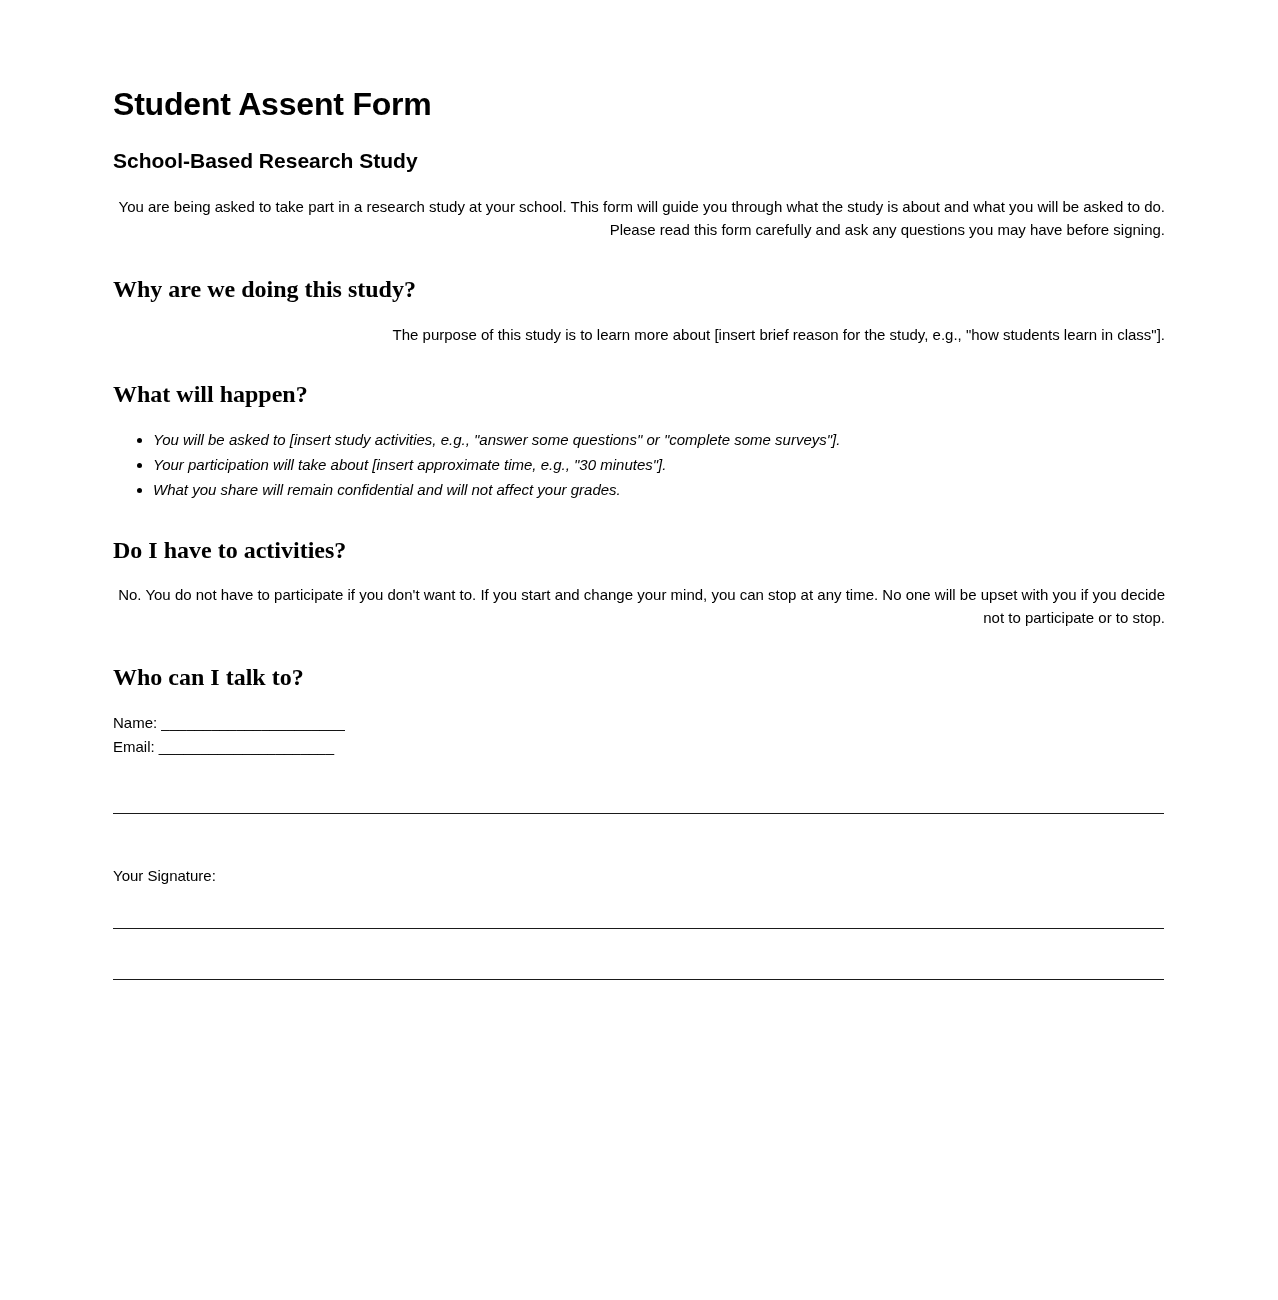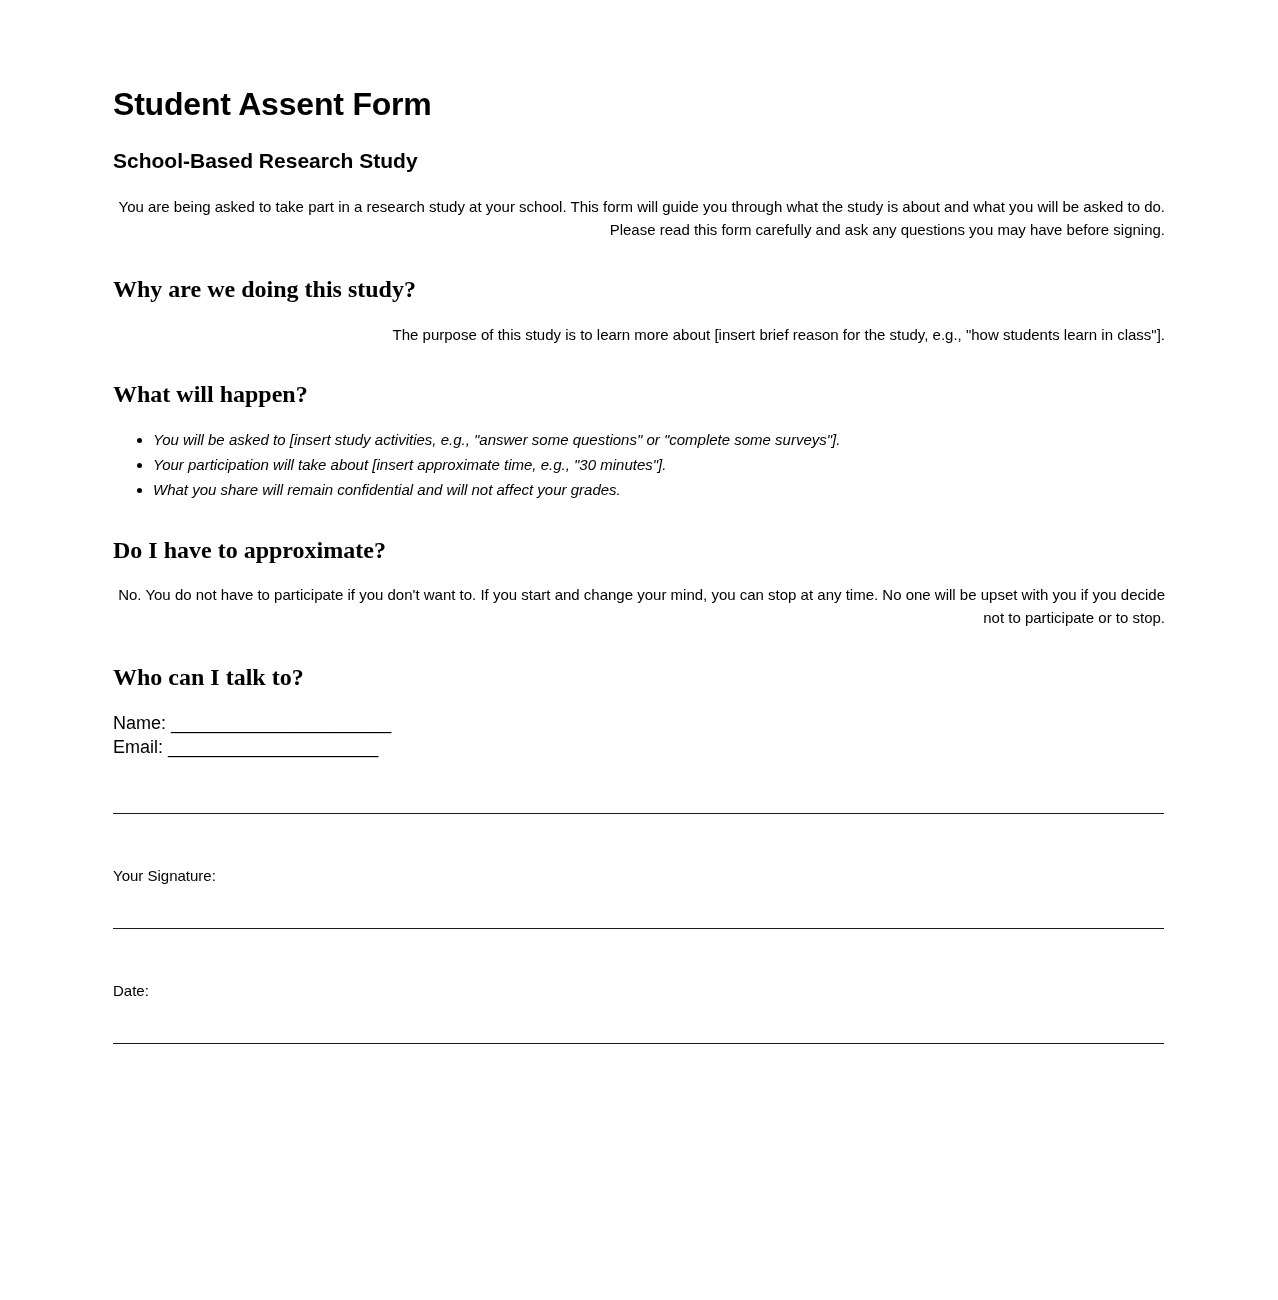--- a/index.html
+++ b/index.html
@@ -64,21 +64,21 @@
   ul.bullet-list li {
     font-size: 15px;
     line-height: 24px;
     margin: 0 0 1px 0;
   }
 
   .contact-block {
     margin-top: 0;
   }
   .contact-line {
-    font-size: 18px;
+    font-size: 15px;
     line-height: 24px;
     white-space: pre;
   }
   .blank-rule {
     letter-spacing: 0px;
   }
 
   .sign-section {
     margin-top: 54px;
   }
@@ -118,21 +118,21 @@
     <p class="body-text">The purpose of this study is to learn more about [insert brief reason for the study, e.g., "how students learn in class"].</p>
 
     <h2 class="section-heading">What will happen?</h2>
 
     <ul class="bullet-list">
       <li>You will be asked to [insert study activities, e.g., "answer some questions" or "complete some surveys"].</li>
       <li>Your participation will take about [insert approximate time, e.g., "30 minutes"].</li>
       <li>What you share will remain confidential and will not affect your grades.</li>
     </ul>
 
-    <h2 class="section-heading">Do I have to approximate?</h2>
+    <h2 class="section-heading">Do I have to activities?</h2>
 
     <p class="body-text">No. You do not have to participate if you don't want to. If you start and change your mind, you can stop at any time. No one will be upset with you if you decide not to participate or to stop.</p>
 
     <h2 class="section-heading">Who can I talk to?</h2>
 
     <div class="contact-block">
 
       <div class="contact-line"><span>Name: </span><span class="blank-rule">______________________</span></div>
 
       <div class="contact-line"><span>Email: </span><span class="blank-rule">_____________________</span></div>
@@ -143,20 +143,19 @@
       <div class="sign-block">
         <hr class="sign-rule">
       </div>
 
       <div class="sign-block">
         <div class="sign-label">Your Signature:</div>
         <hr class="sign-rule">
       </div>
 
       <div class="sign-block">
-        <div class="sign-label">Date:</div>
         <hr class="sign-rule">
       </div>
 
     </div>
 
   </div>
 </div>
 
 </body></html>

